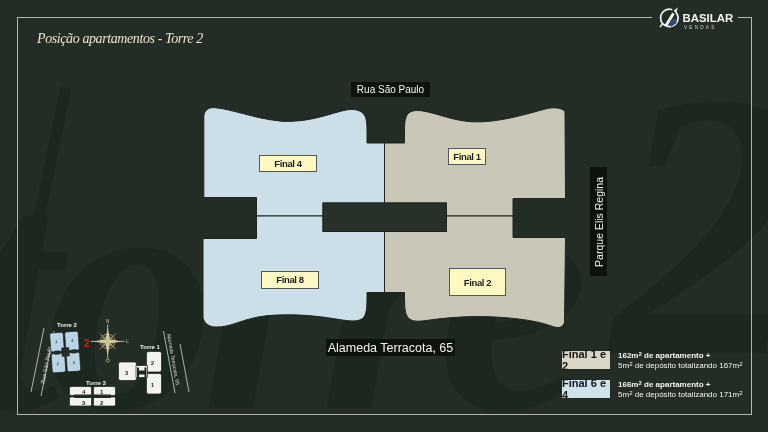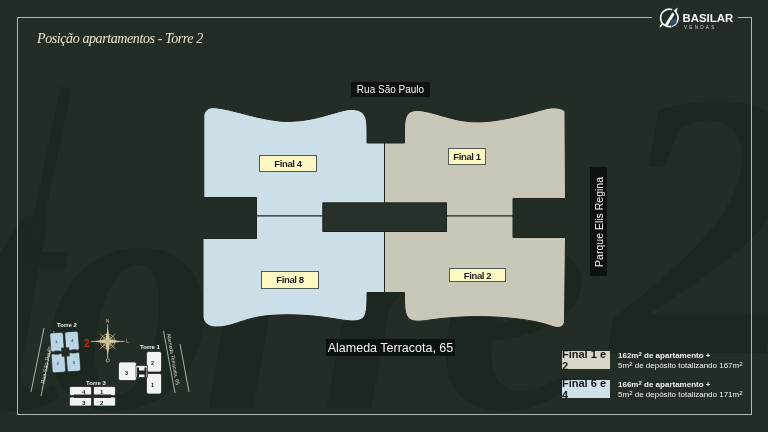--- a/index.html
+++ b/index.html
@@ -96,21 +96,21 @@
 
     <rect x="323" y="203" width="123.5" height="28.5" fill="#273129" stroke="#1f241f" stroke-width="1"></rect>
   </svg>
 
   <div class="flabel" style="left:259px;top:154.5px;width:58px;height:17px">Final 4</div>
 
   <div class="flabel" style="left:448px;top:148px;width:38px;height:17px">Final 1</div>
 
   <div class="flabel" style="left:261px;top:271px;width:58px;height:17.5px">Final 8</div>
 
-  <div class="flabel" style="left:449px;top:268px;width:57px;height:14px">Final 2</div>
+  <div class="flabel" style="left:449px;top:268px;width:57px;height:28px">Final 2</div>
 
   <div class="blackbox" style="left:590px;top:167px;width:17px;height:109px;font-size:10.5px">
     <span class="vert">Parque Elis Regina</span>
   </div>
 
   <div class="blackbox" style="left:326px;top:339px;width:129px;height:17px;font-size:12.5px">Alameda Terracota, 65</div>
 
   <svg class="abs" style="left:0;top:0" width="768" height="432" viewBox="0 0 768 432">
 
     <g stroke="#cfd3cb" stroke-width="0.8">

